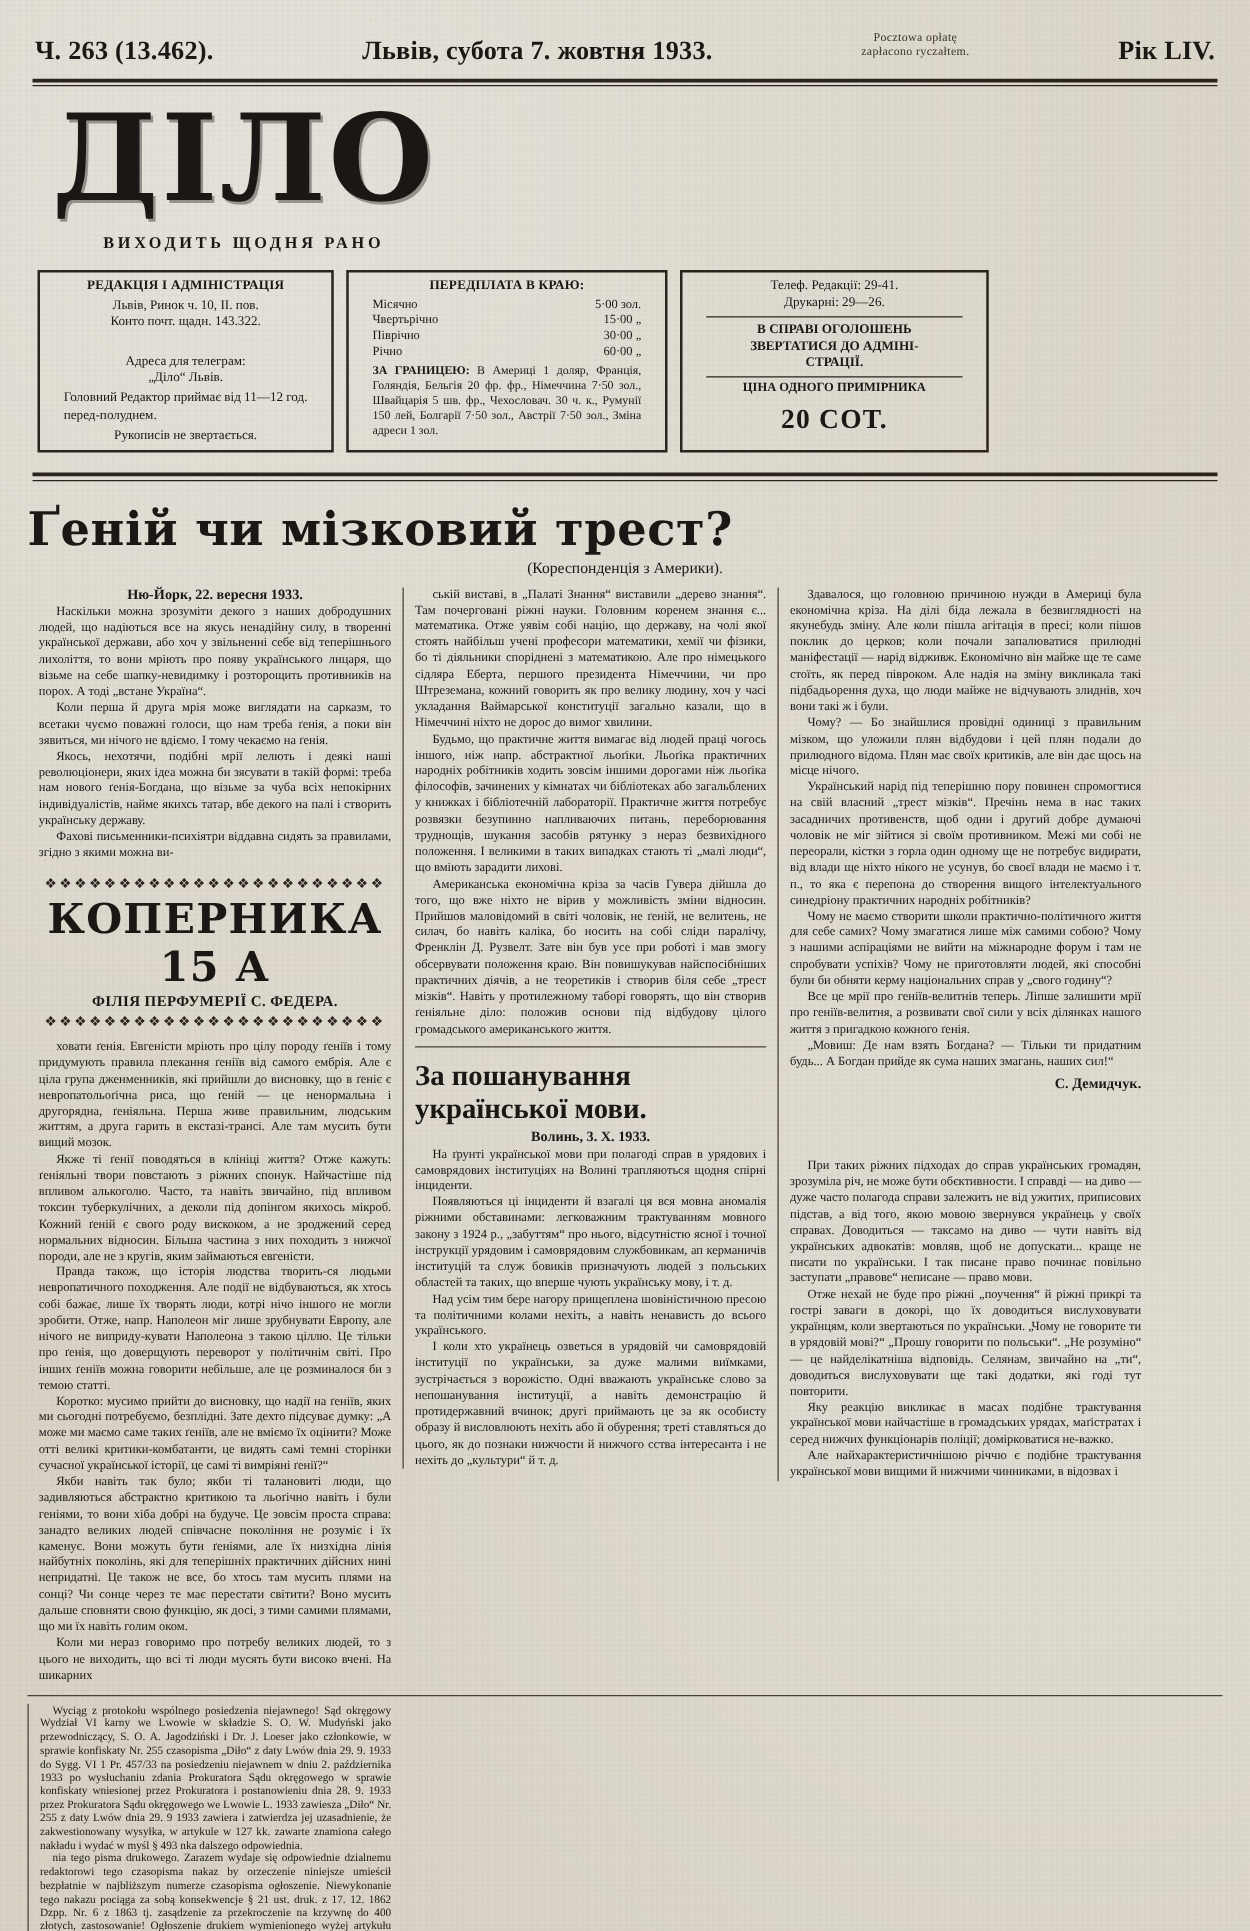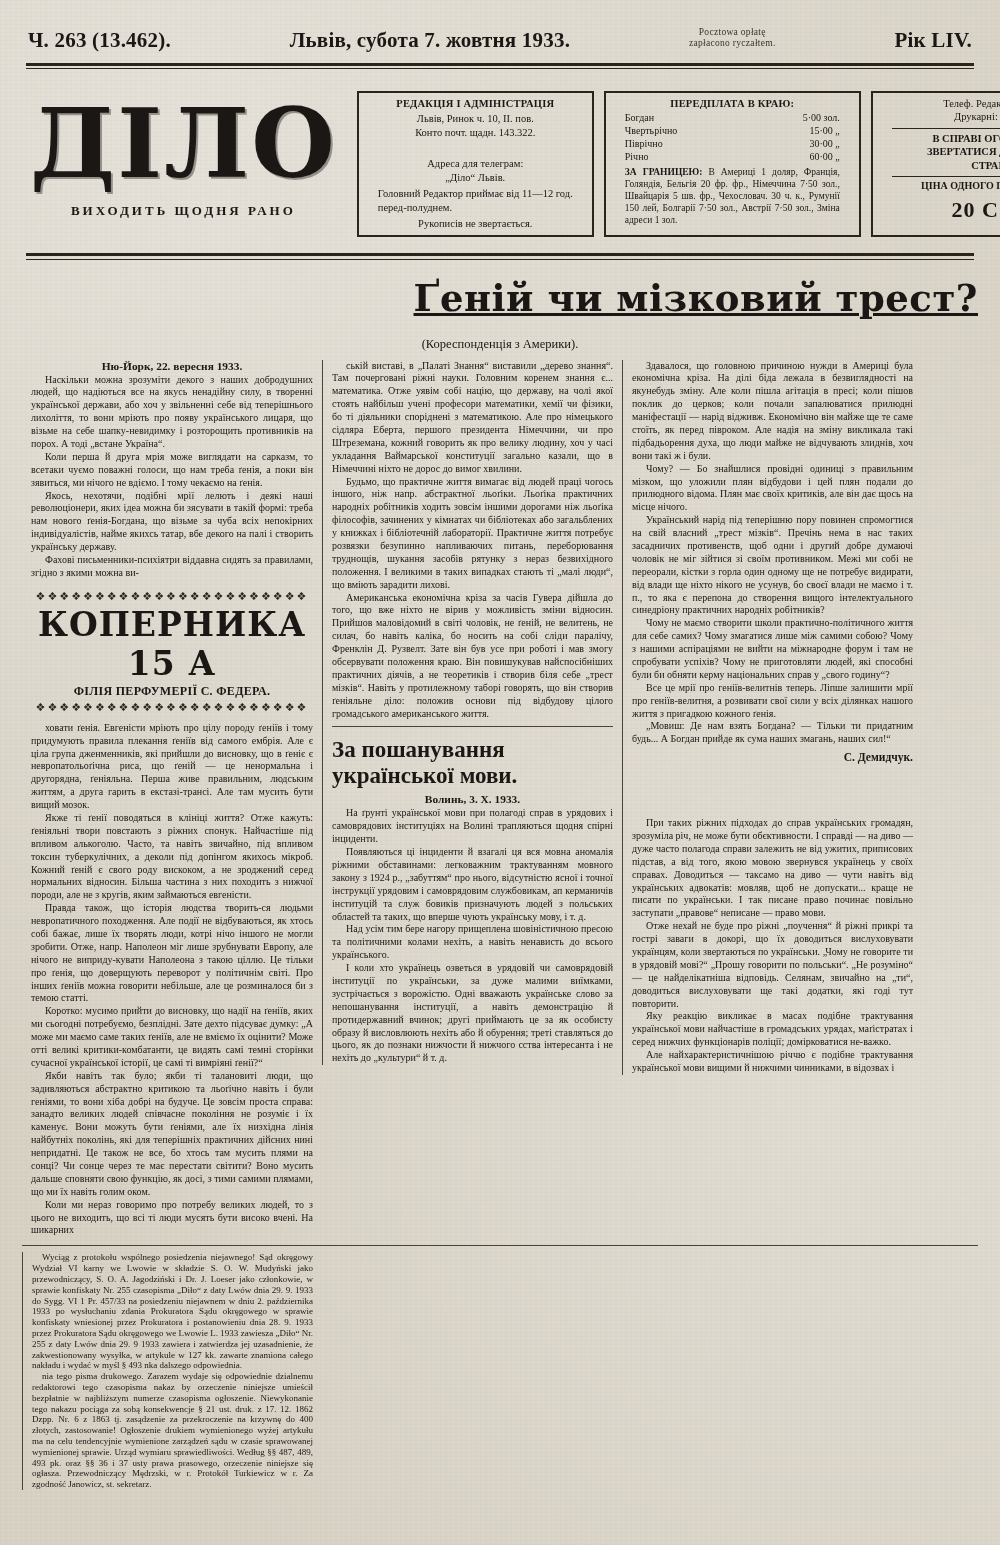--- a/index.html
+++ b/index.html
@@ -17,38 +17,38 @@
     background:
       radial-gradient(circle at 20% 10%, rgba(255,255,255,0.35), rgba(255,255,255,0) 60%),
       radial-gradient(circle at 85% 70%, rgba(255,255,255,0.25), rgba(255,255,255,0) 55%),
       #d9d3c6;
     box-sizing:border-box;
   }
   .inner{padding:28px 22px 10px 22px;}
 
   
   .topline{
-    display:flex;align-items:flex-end;justify-content:space-between;
+    display:flex;align-items:center;justify-content:space-between;
     font-weight:bold;font-size:20px;letter-spacing:.2px;
     padding:0 6px 4px 6px;
   }
   .topline .issue{font-size:21px;}
   .topline .date{font-size:21px;}
   .topline .year{font-size:21px;}
   .postmark{
     font-size:9.5px;font-weight:normal;line-height:1.15;text-align:center;
     letter-spacing:.3px;color:#3a342c;transform:translateY(-4px);
   }
   .rule-thick{border-top:3px solid #2a241d;margin:6px 4px 2px 4px;}
   .rule-thin{border-top:1px solid #2a241d;margin:2px 4px 0 4px;}
 
   
   .masthead{
-    display:flex;align-items:center;justify-content:space-between;
-    padding:12px 8px 6px 8px;gap:20px;
+    display:flex;align-items:flex-start;justify-content:space-between;
+    padding:12px 8px 6px 8px;gap:4px;flex-direction:column;
   }
   .logo-wrap{width:330px;text-align:center;}
   .logo{
     font-family:"DejaVu Serif", serif;
     font-weight:bold;font-size:96px;line-height:0.95;
     letter-spacing:2px;
     text-shadow:2px 2px 0 rgba(0,0,0,.35);
   }
   .logo-sub{
     margin-top:14px;font-size:13px;font-weight:bold;letter-spacing:3px;
@@ -63,22 +63,22 @@
   .box h4{margin:0 0 2px 0;font-size:10.5px;text-align:center;font-weight:bold;letter-spacing:.2px;}
   .box .ctr{text-align:center;}
   .price-big{font-size:22px;font-weight:bold;letter-spacing:1px;margin-top:3px;}
   .tbl{width:100%;border-collapse:collapse;font-size:10px;}
   .tbl td{padding:0;vertical-align:top;}
   .tbl td.r{text-align:right;white-space:nowrap;}
   .dbl-rule{border-top:3px solid #2a241d;border-bottom:1px solid #2a241d;height:3px;margin:10px 4px 0 4px;}
 
   
   .headline{
-    text-align:right;font-size:37px;font-weight:bold;letter-spacing:.5px;
-    margin:16px 0 17px 0;font-family:"DejaVu Serif", serif;text-decoration:underline;
+    text-align:left;font-size:37px;font-weight:bold;letter-spacing:.5px;
+    margin:16px 0 2px 0;font-family:"DejaVu Serif", serif;
   }
   .subhead{text-align:center;font-size:12.5px;margin-bottom:8px;}
 
   
   .cols{display:flex;gap:0;align-items:flex-start;}
   .col{width:300px;padding:0 9px;box-sizing:border-box;}
   .col.sep{border-left:1px solid #4a4239;}
   p{margin:0 0 0 0;text-indent:14px;text-align:justify;font-size:10px;line-height:1.29;hyphens:auto;}
   .dateline{font-weight:bold;text-align:center;margin-bottom:2px;text-indent:0;font-size:11.4px;}
   .sign{text-align:right;font-weight:bold;font-size:11.5px;margin-top:4px;text-indent:0;}
@@ -143,21 +143,21 @@
         <div class="ctr">„Діло“ Львів.</div>
         <div style="margin-top:3px;text-align:justify">Головний Редактор приймає від 11—12 год. перед-полуднем.</div>
         <div class="ctr" style="margin-top:3px">Рукописів не звертається.</div>
       </div>
 
       <div class="box box-mid">
         <h4>ПЕРЕДПЛАТА В КРАЮ:</h4>
         <table class="tbl">
           <tbody>
                 <tr>
-            <td>Богдан</td>
+            <td>Місячно</td>
             <td class="r">5·00  зол.</td>
           </tr>
           <tr>
             <td>Чвертьрічно</td>
             <td class="r">15·00  „</td>
           </tr>
           <tr>
             <td>Піврічно</td>
             <td class="r">30·00  „</td>
           </tr>

